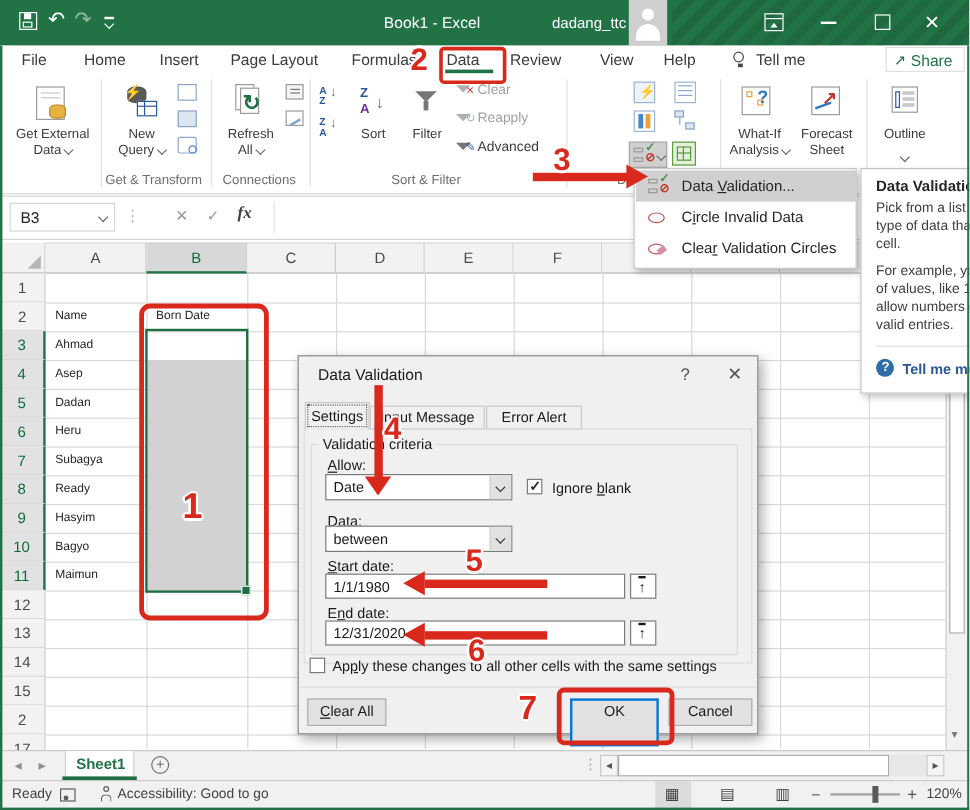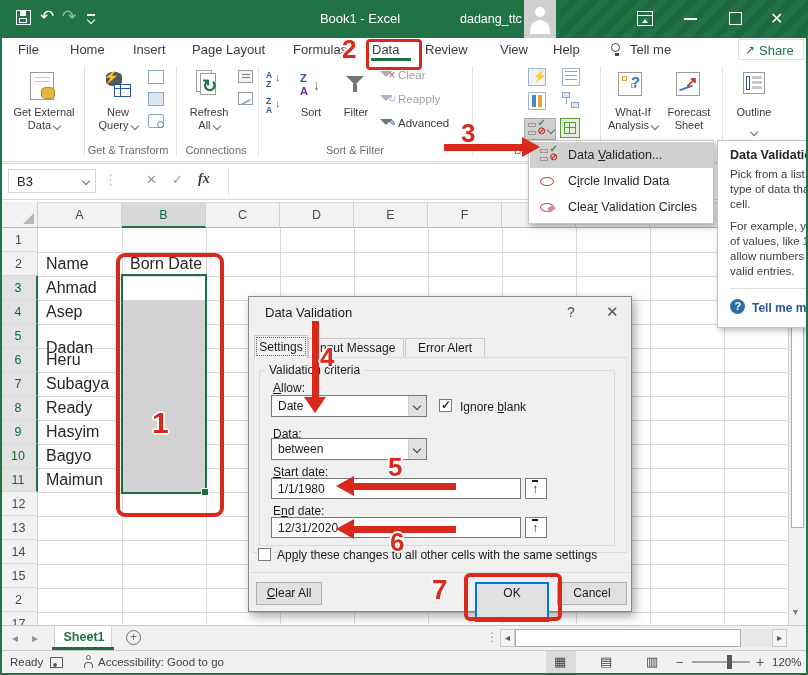--- a/index.html
+++ b/index.html
@@ -13,21 +13,21 @@
   .seph{position:absolute;width:1px;background:#e2e2e2;}
   .grp{position:absolute;font-size:11px;color:#6e6e6e;text-align:center;white-space:nowrap;}
   .biglbl{position:absolute;font-size:11px;color:#3b3b3b;text-align:center;white-space:nowrap;}
   .colh{position:absolute;top:202px;height:26px;background:#f2f2f2;border-right:1px solid #cfcfcf;border-bottom:1px solid #b9b9b9;border-top:1px solid #d9d9d9;
         font-size:12.5px;color:#4a4a4a;text-align:center;line-height:25px;box-sizing:border-box;}
   .colh.active{background:#d8d8d8;color:#0f6b3e;border-bottom:2px solid #217346;}
   .rowh{position:absolute;left:0;width:38px;height:24px;background:#f2f2f2;border-right:1px solid #cfcfcf;border-bottom:1px solid #d9d9d9;
         font-size:12.5px;color:#4a4a4a;text-align:center;line-height:24px;box-sizing:border-box;}
   .rowh.sel{background:#e2e2e2;color:#0f6b3e;border-right:2px solid #217346;}
   .gline{position:absolute;background:#d9d9d9;}
-  .cell{position:absolute;font-size:16px;color:#262626;line-height:24px;padding-left:4px;white-space:nowrap;}
+  .cell{position:absolute;font-size:10px;color:#262626;line-height:24px;padding-left:4px;white-space:nowrap;}
   .funnel{position:absolute;width:0;height:0;border-left:9px solid transparent;border-right:9px solid transparent;border-top:9px solid #767676;}
   .fstem{position:absolute;width:4px;height:8px;background:#767676;}
   .num{position:absolute;font-weight:bold;color:#d9291c;z-index:62;
        text-shadow:-2px 0 #fff,2px 0 #fff,0 -2px #fff,0 2px #fff,-1px -1px #fff,1px 1px #fff,1px -1px #fff,-1px 1px #fff;}
   .redbox{position:absolute;border:4px solid #d9291c;border-radius:9px;z-index:55;}
   .aline{position:absolute;background:#d9291c;z-index:61;}
   .ahR{position:absolute;width:0;height:0;border-top:10px solid transparent;border-bottom:10px solid transparent;border-left:18px solid #d9291c;z-index:61;}
   .ahL{position:absolute;width:0;height:0;border-top:10px solid transparent;border-bottom:10px solid transparent;border-right:18px solid #d9291c;z-index:61;}
   .ahD{position:absolute;width:0;height:0;border-left:11px solid transparent;border-right:11px solid transparent;border-top:16px solid #d9291c;z-index:61;}
   .dlbl{position:absolute;font-size:12px;color:#1a1a1a;white-space:nowrap;}
@@ -331,21 +331,21 @@
       <div class="rowh" style="top: 492px; z-index: 3;">12</div>
       <div class="rowh" style="top: 516px; z-index: 3;">13</div>
       <div class="rowh" style="top: 540px; z-index: 3;">14</div>
       <div class="rowh" style="top: 564px; z-index: 3;">15</div>
       <div class="rowh" style="top: 588px; z-index: 3;">2</div>
       <div class="rowh" style="top: 612px; z-index: 3;">17</div>
       <div class="cell" style="left: 42px; top: 252px; z-index: 2;">Name</div>
       <div class="cell" style="left: 126px; top: 252px; z-index: 2;">Born Date</div>
       <div class="cell" style="left: 42px; top: 276px; z-index: 2;">Ahmad</div>
       <div class="cell" style="left: 42px; top: 300px; z-index: 2;">Asep</div>
-      <div class="cell" style="left: 42px; top: 336px; z-index: 2;">Dadan</div>
+      <div class="cell" style="left: 42px; top: 324px; z-index: 2;">Dadan</div>
       <div class="cell" style="left: 42px; top: 348px; z-index: 2;">Heru</div>
       <div class="cell" style="left: 42px; top: 372px; z-index: 2;">Subagya</div>
       <div class="cell" style="left: 42px; top: 396px; z-index: 2;">Ready</div>
       <div class="cell" style="left: 42px; top: 420px; z-index: 2;">Hasyim</div>
       <div class="cell" style="left: 42px; top: 444px; z-index: 2;">Bagyo</div>
       <div class="cell" style="left: 42px; top: 468px; z-index: 2;">Maimun</div>
     </div>
 
   <div class="b" style="left:123px;top:300px;width:82px;height:192px;background:#d2d2d2;z-index:2;"></div>
   <div class="b" style="left:121px;top:274px;width:86px;height:220px;border:2px solid #1e6e42;z-index:3;"></div>

